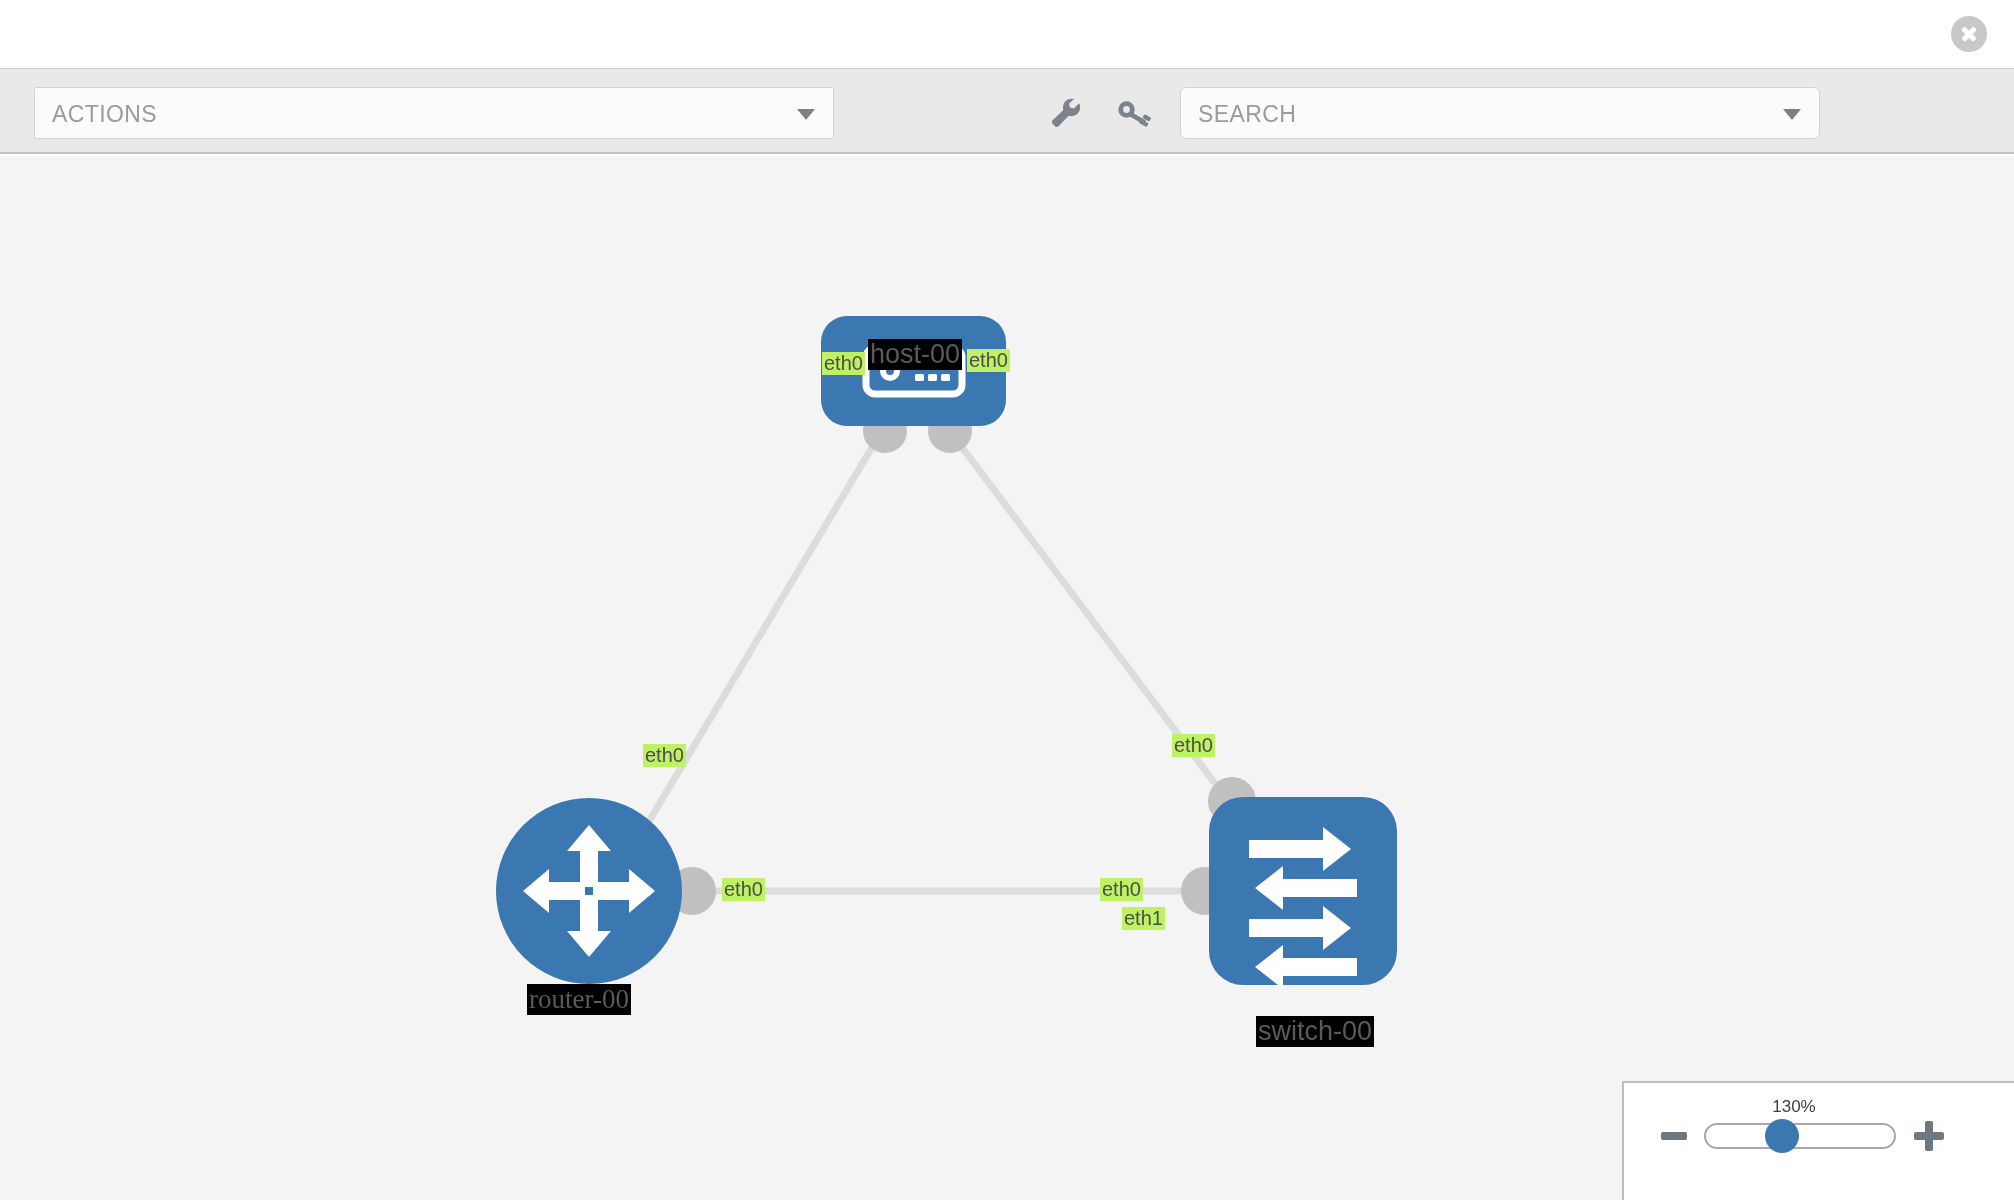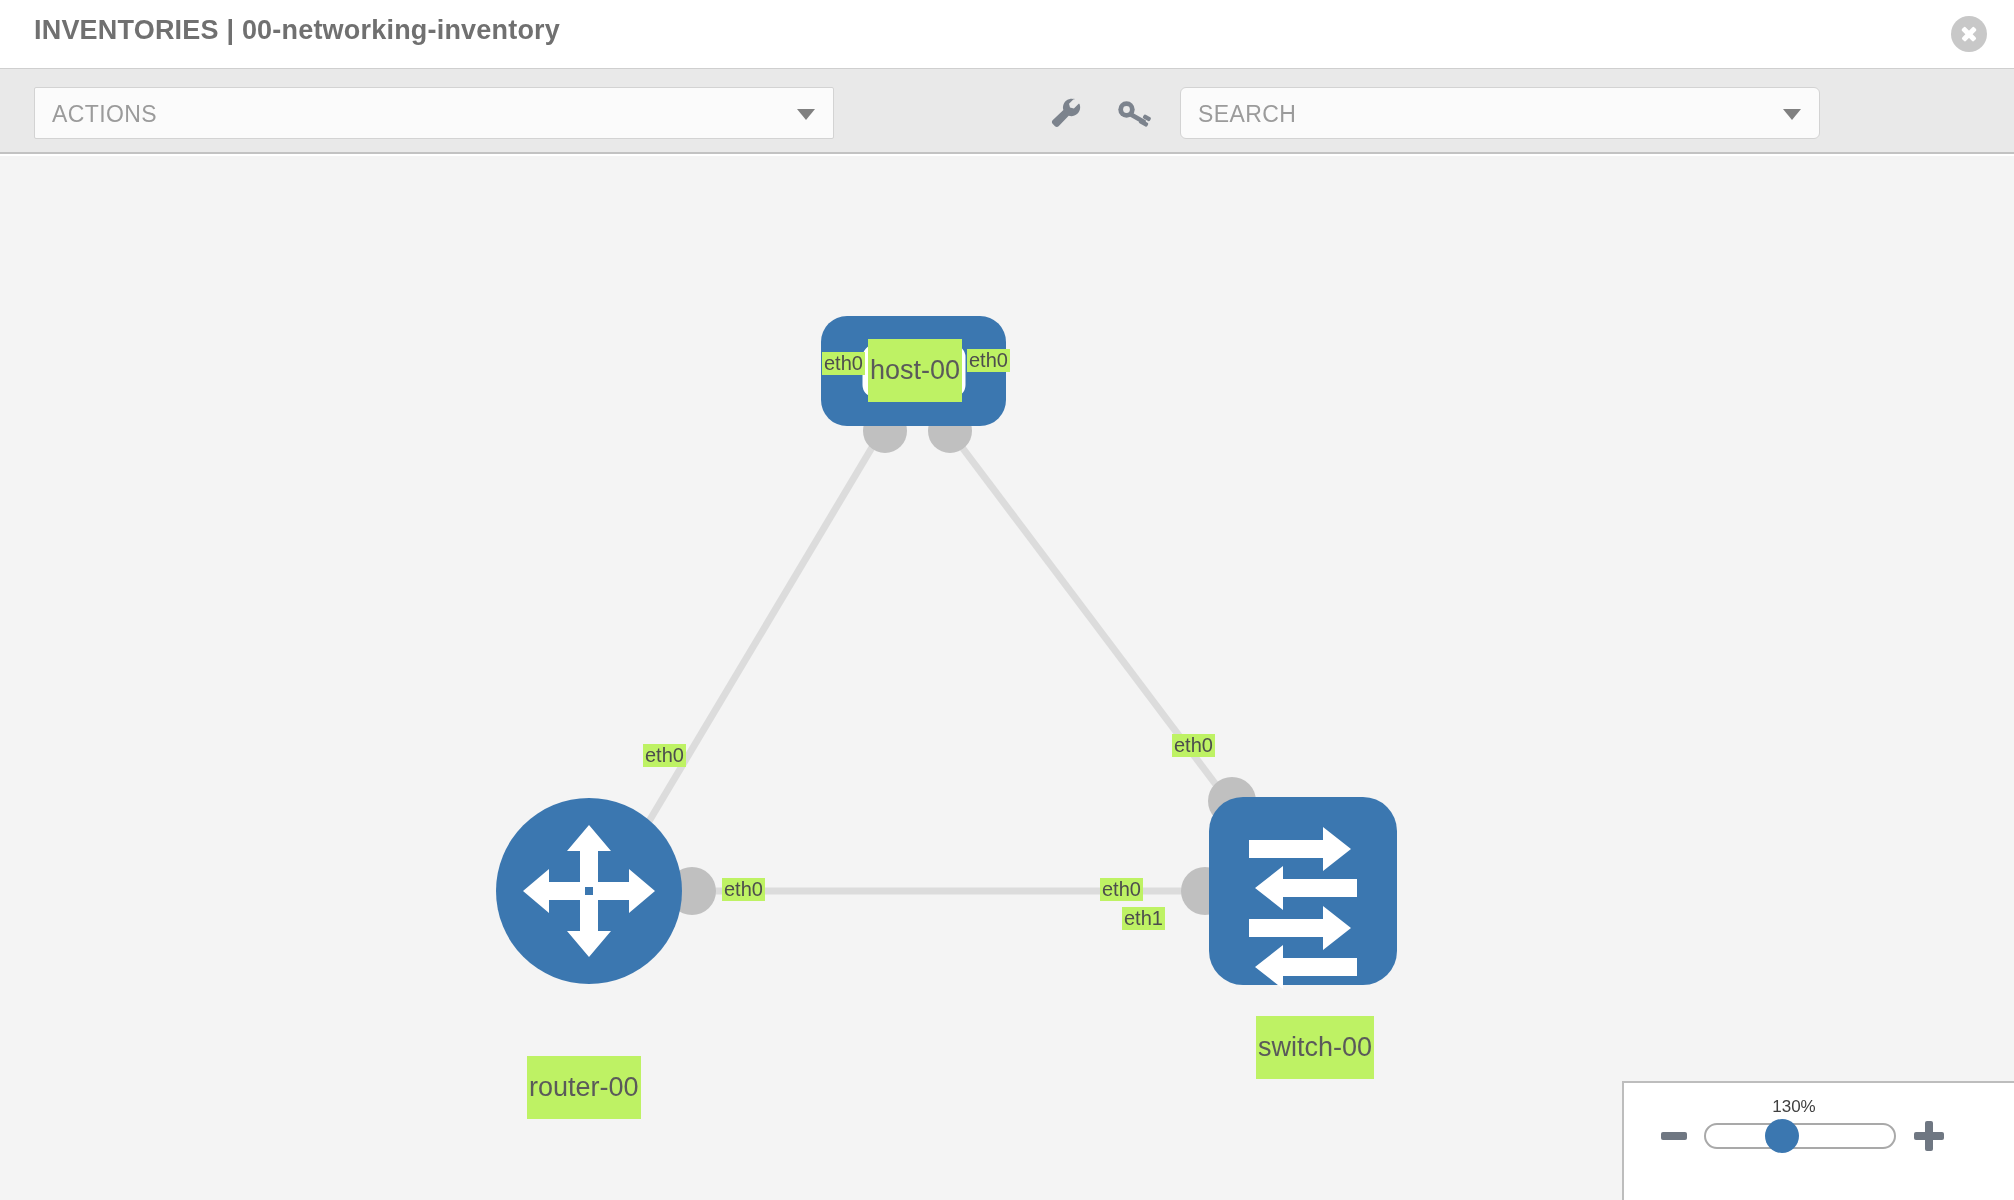--- a/index.html
+++ b/index.html
@@ -129,23 +129,23 @@
     background: #f4f4f4;
     overflow: hidden;
   }
   .canvas svg { display: block; }
 
   
   .node-label {
     position: absolute;
     font-size: 27px;
     color: #5a5a5a;
-    background: #bef264;
+    background: #000000;
     white-space: nowrap;
-    padding: 16px 2px;
+    padding: 0 2px;
     line-height: 1.15;
   }
   .iface-label {
     position: absolute;
     font-size: 20px;
     color: #4d4d4d;
     background: #bef264;
     white-space: nowrap;
     padding: 0 2px;
     line-height: 1.15;
@@ -220,21 +220,20 @@
     background: #3b77b0;
     cursor: grab;
   }
 </style>
 </head>
 <body>
 
 <div id="app">
 
   <div class="header">
-    <div class="header-title">INVENTORIES | 00-networking-inventory</div>
     <div class="close-btn">
       <svg width="36" height="36" viewBox="0 0 36 36">
         <g fill="#ffffff">
           <rect x="9.5" y="15.6" width="17" height="5.2" rx="1.6" transform="rotate(45 18 18)"></rect>
           <rect x="9.5" y="15.6" width="17" height="5.2" rx="1.6" transform="rotate(-45 18 18)"></rect>
         </g>
       </svg>
     </div>
   </div>
 
@@ -337,21 +336,21 @@
 
           <path d="M1249 763 h74 v-13 l28 22 -28 22 v-13 h-74 z"></path>
 
           <path d="M1357 802 h-74 v-13 l-28 22 28 22 v-13 h74 z"></path>
         </g>
       </g>
     </svg>
 
     <div class="node-label" style="left:868px; top:183px;">host-00</div>
 
-    <div class="node-label" style="left:527px; top:900px;">router-00</div>
+    <div class="node-label" style="left:527px; top:828px;font-family:Liberation Serif, serif;">router-00</div>
 
     <div class="node-label" style="left:1244px; top:860px;margin-left:12px;">switch-00</div>
 
     <div class="iface-label" style="left:822px; top:196px;">eth0</div>
 
     <div class="iface-label" style="left:967px; top:193px;">eth0</div>
 
     <div class="iface-label" style="left:643px; top:588px;">eth0</div>
 
     <div class="iface-label" style="left:1172px; top:578px;">eth0</div>

